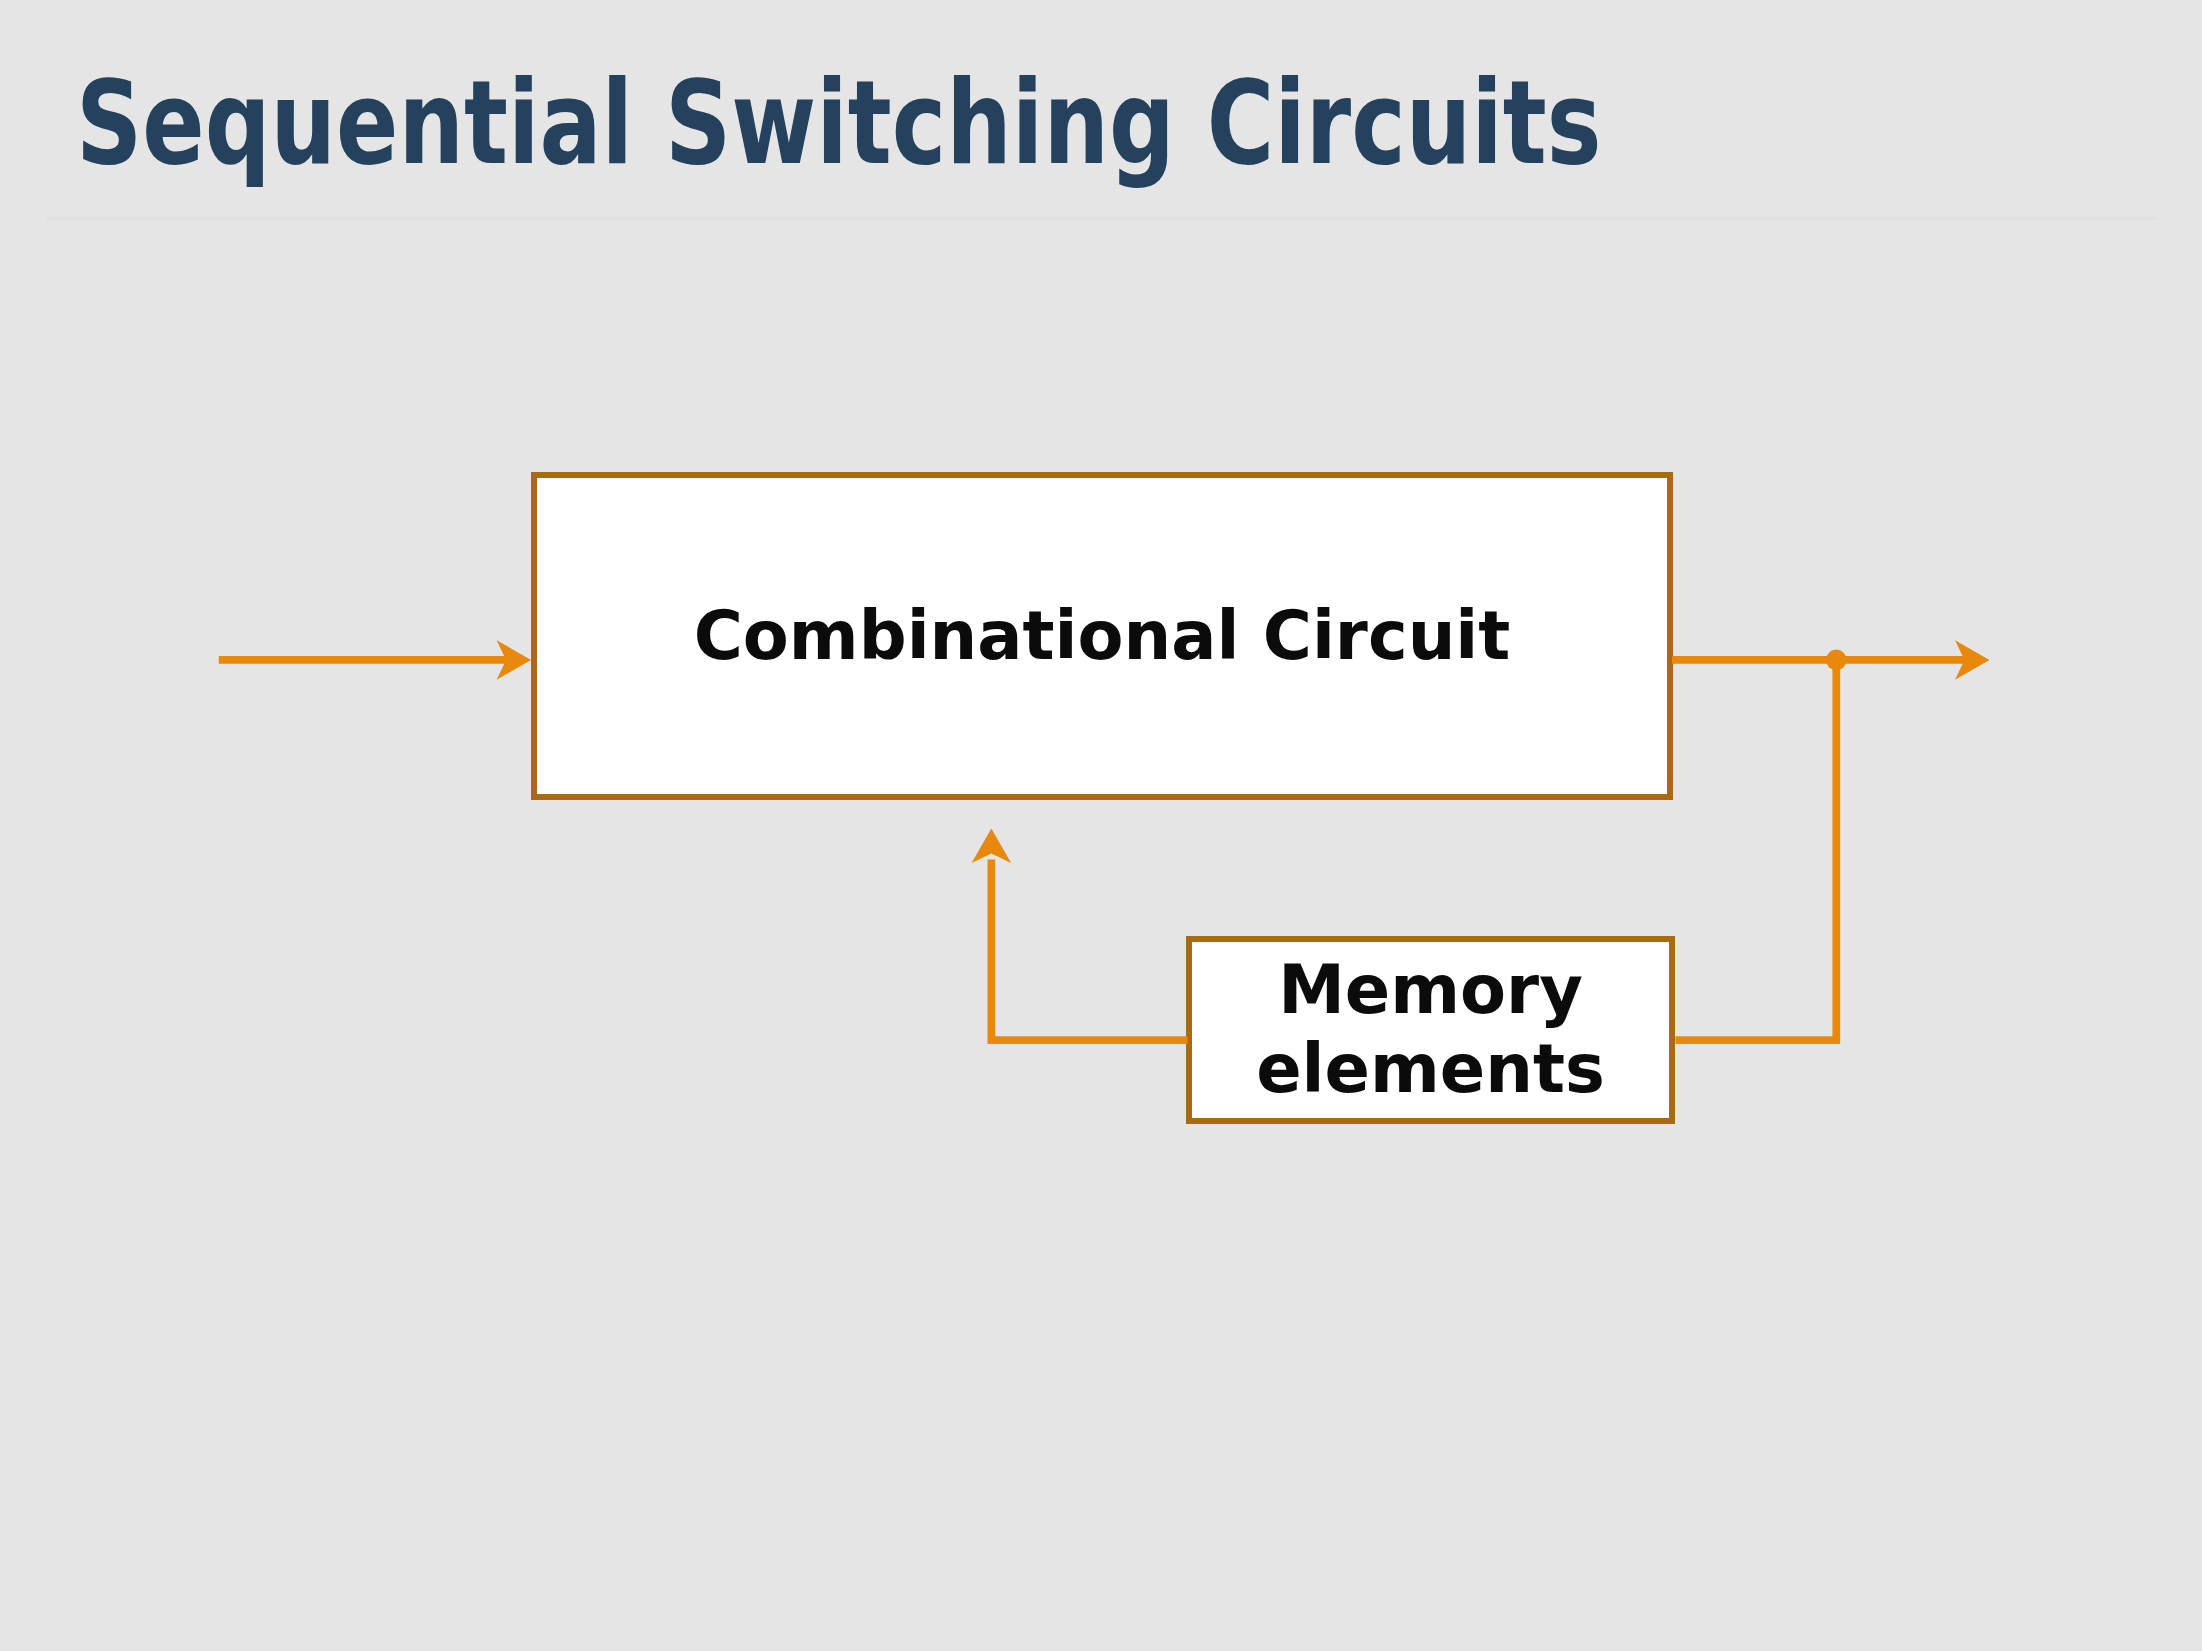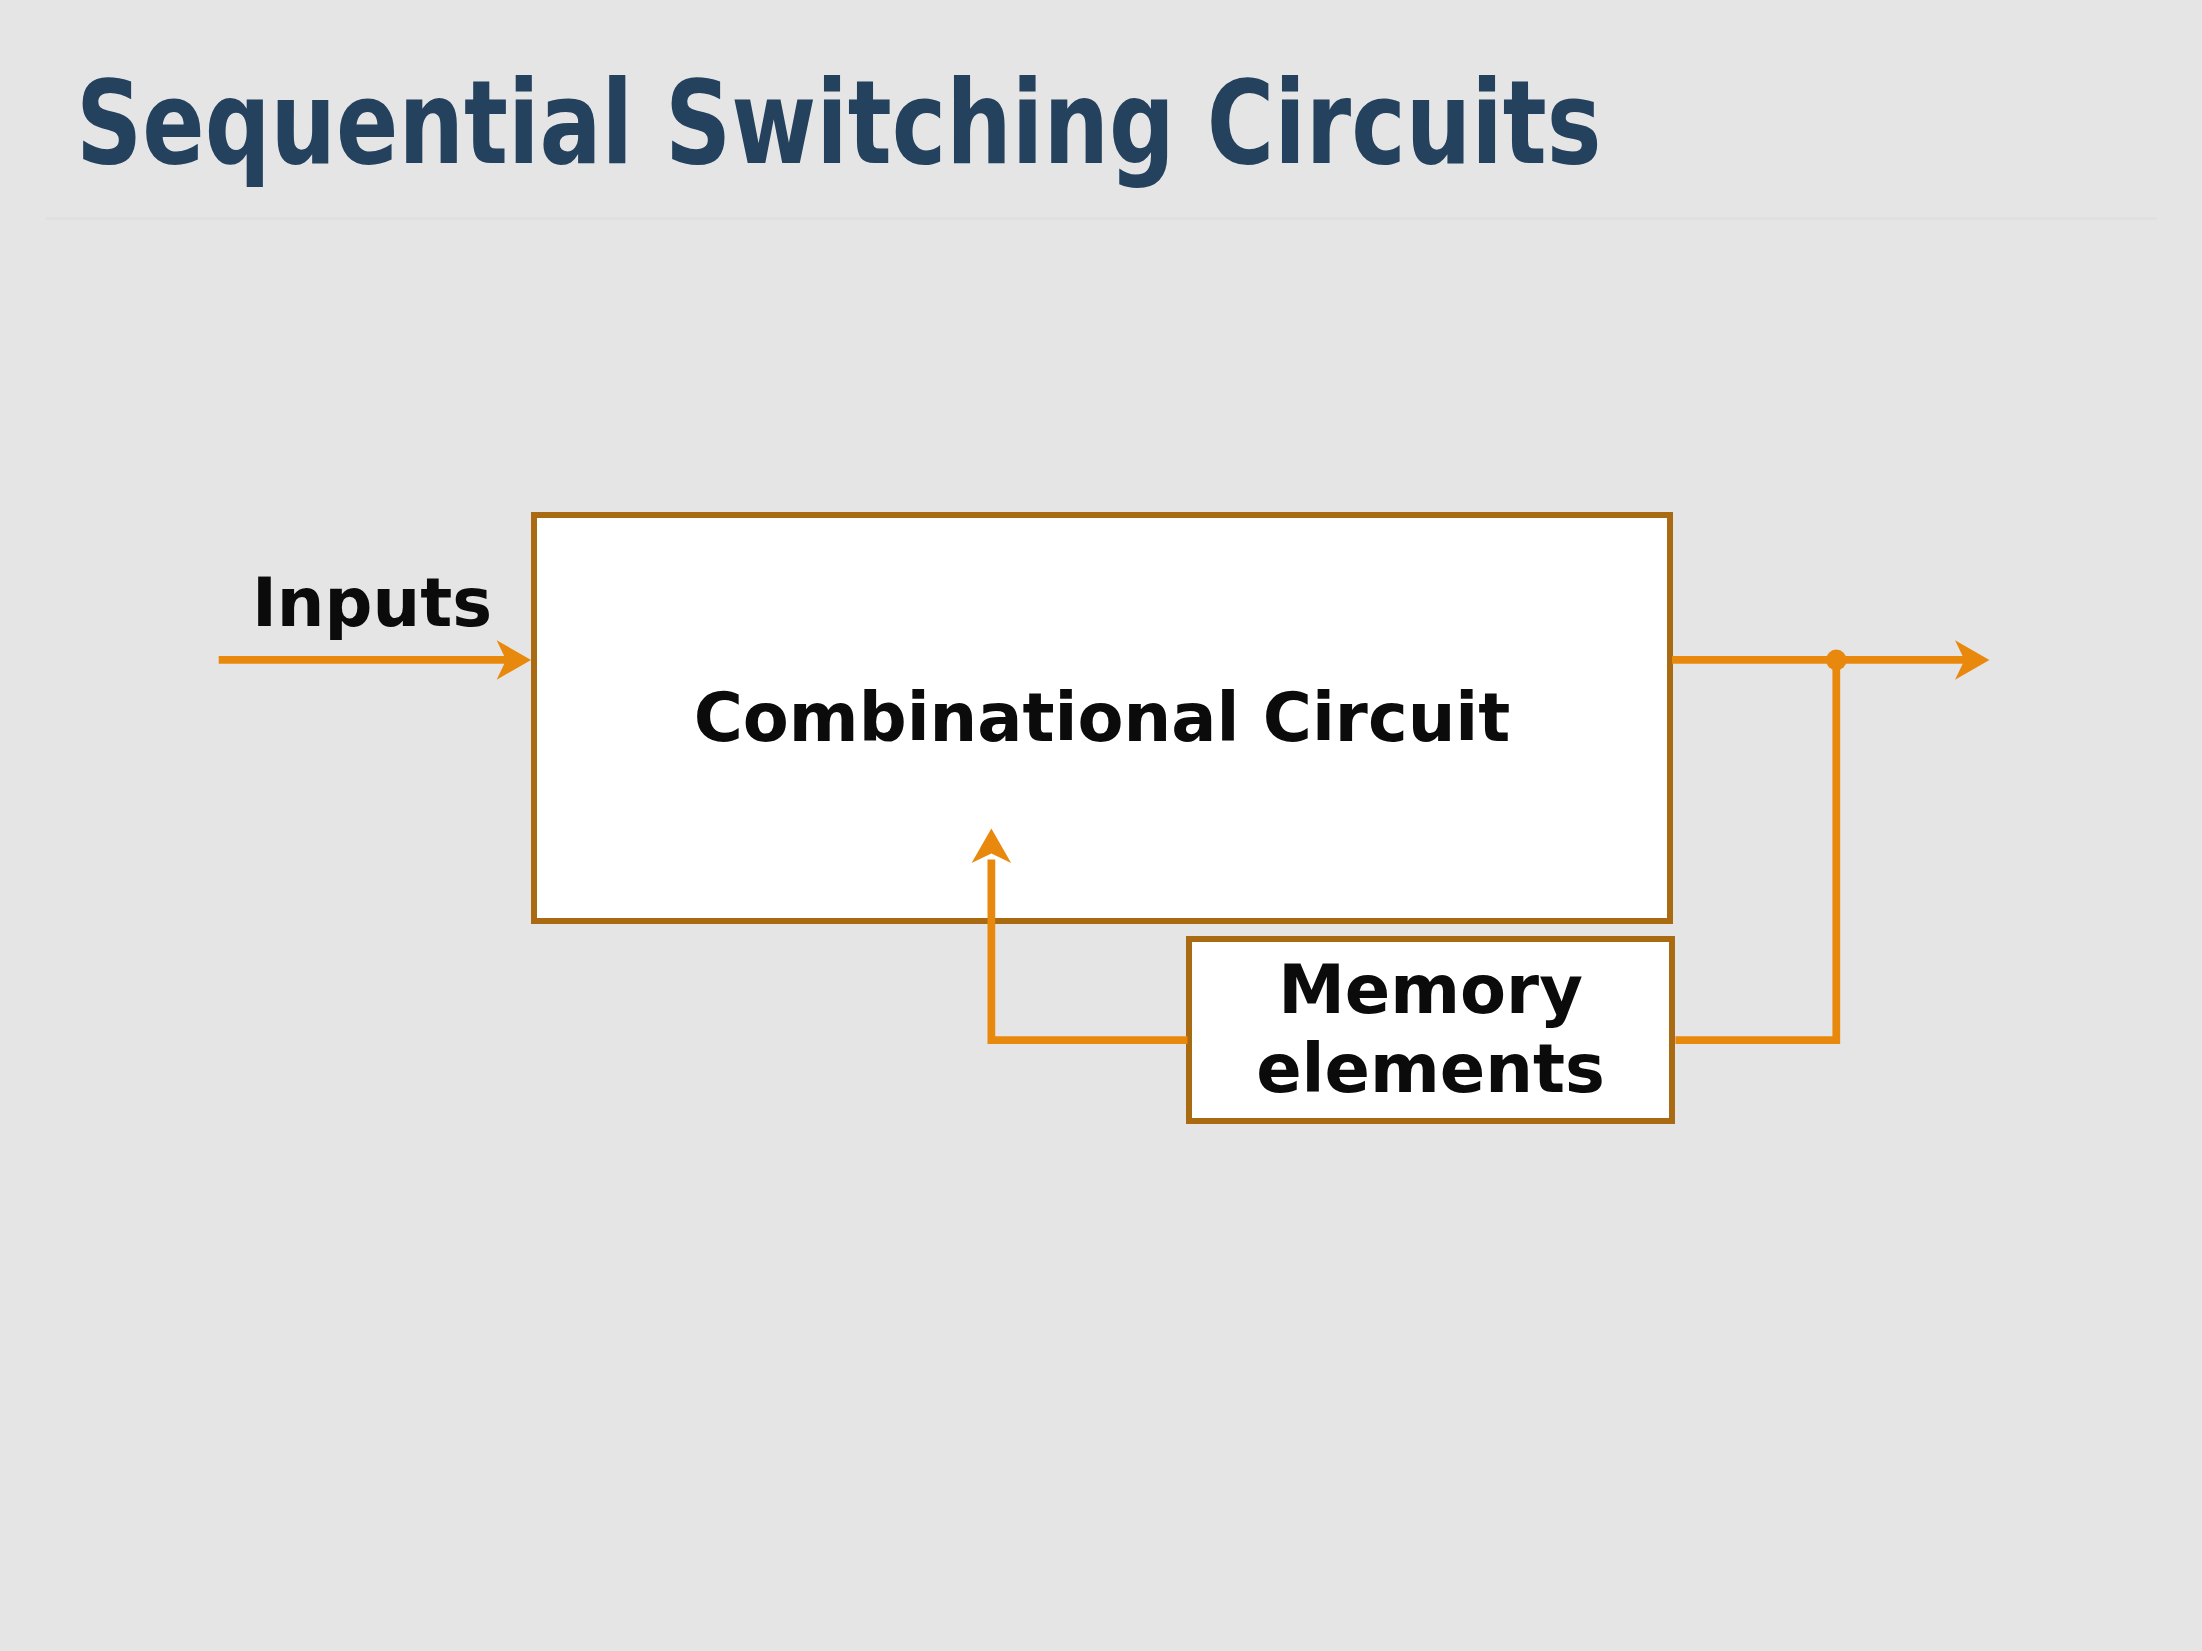--- a/index.html
+++ b/index.html
@@ -41,22 +41,22 @@
     background:#ffffff;
     display:flex;
     align-items:center;
     justify-content:center;
     color:#0B0B0B;
     font-size:67px;
     font-weight:600;
     text-align:center;
   }
   .box.combinational{
-    left:531px;top:512px;
-    width:1142px;height:412px;
+    left:531px;top:472px;
+    width:1142px;height:328px;
   }
   .box.memory{
     left:1186px;top:936px;
     width:489px;height:188px;
     line-height:79px;
   }
   .box.memory span{white-space:pre-line;}
   .wire-label{
     position:absolute;
     width:348px;height:103px;
@@ -82,21 +82,20 @@
 
   <div class="box combinational">
     <span>Combinational Circuit</span>
   </div>
 
   <div class="box memory">
     <span>Memory
 elements</span>
   </div>
 
-  <div class="wire-label inputs">Inputs</div>
 
 
   <svg class="wires" viewBox="0 0 2560 1920">
 
     <g>
       <line x1="254" y1="767" x2="592" y2="767" stroke="#E8890E" stroke-width="9"></line>
       <polygon points="617,767 577,744 588,767 577,790" fill="#E8890E"></polygon>
     </g>
 
     <g>

